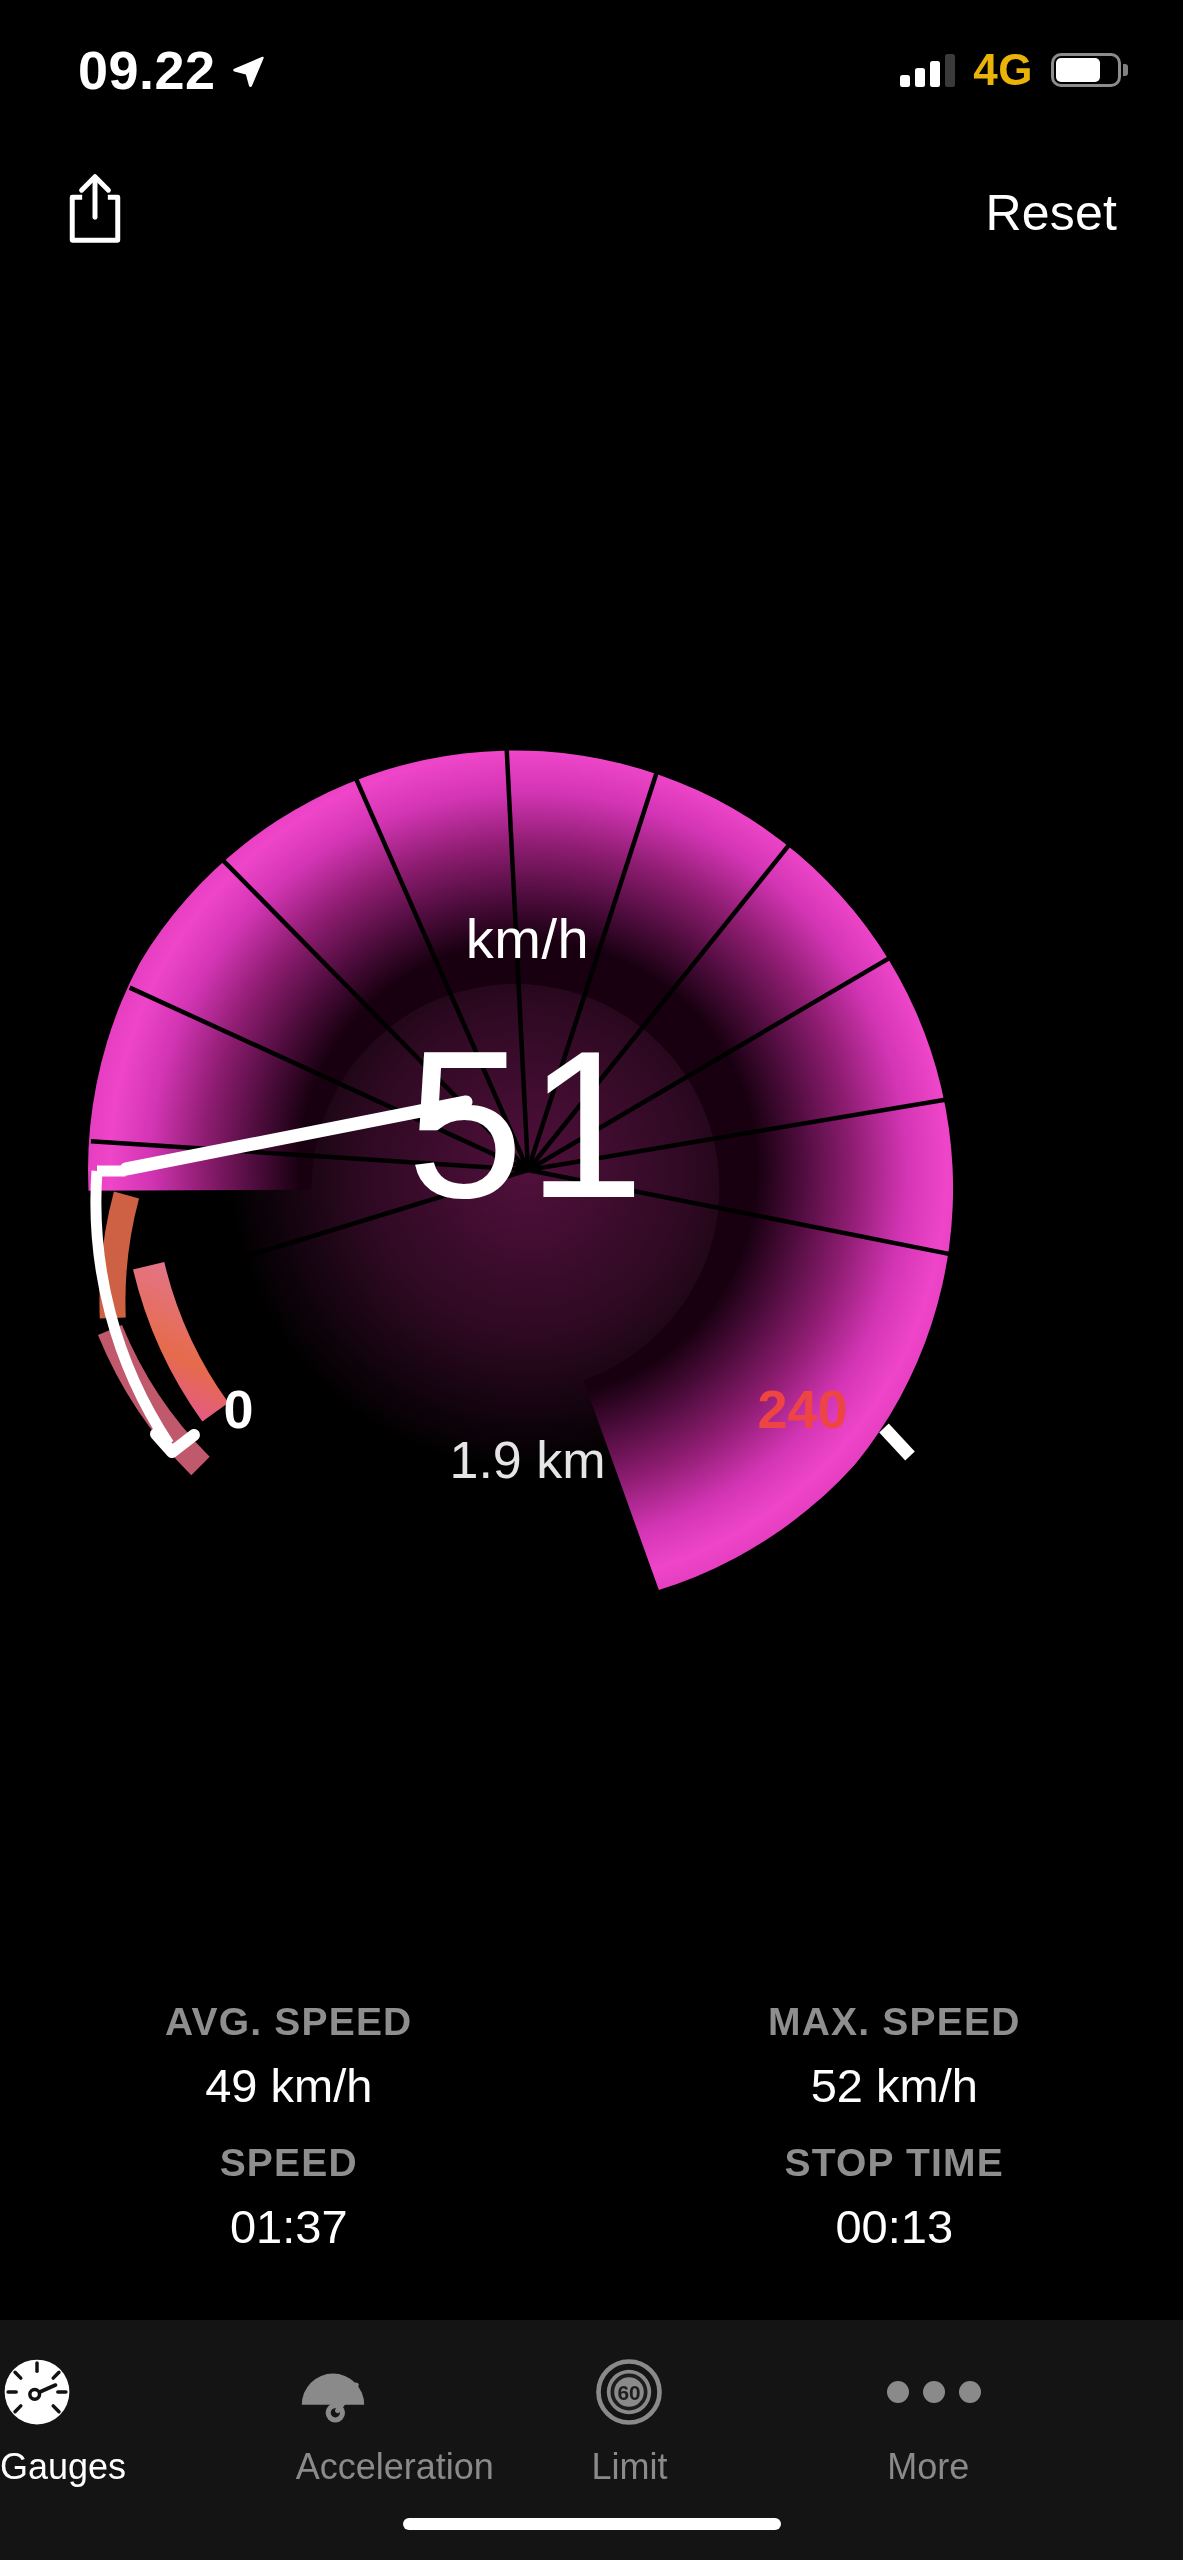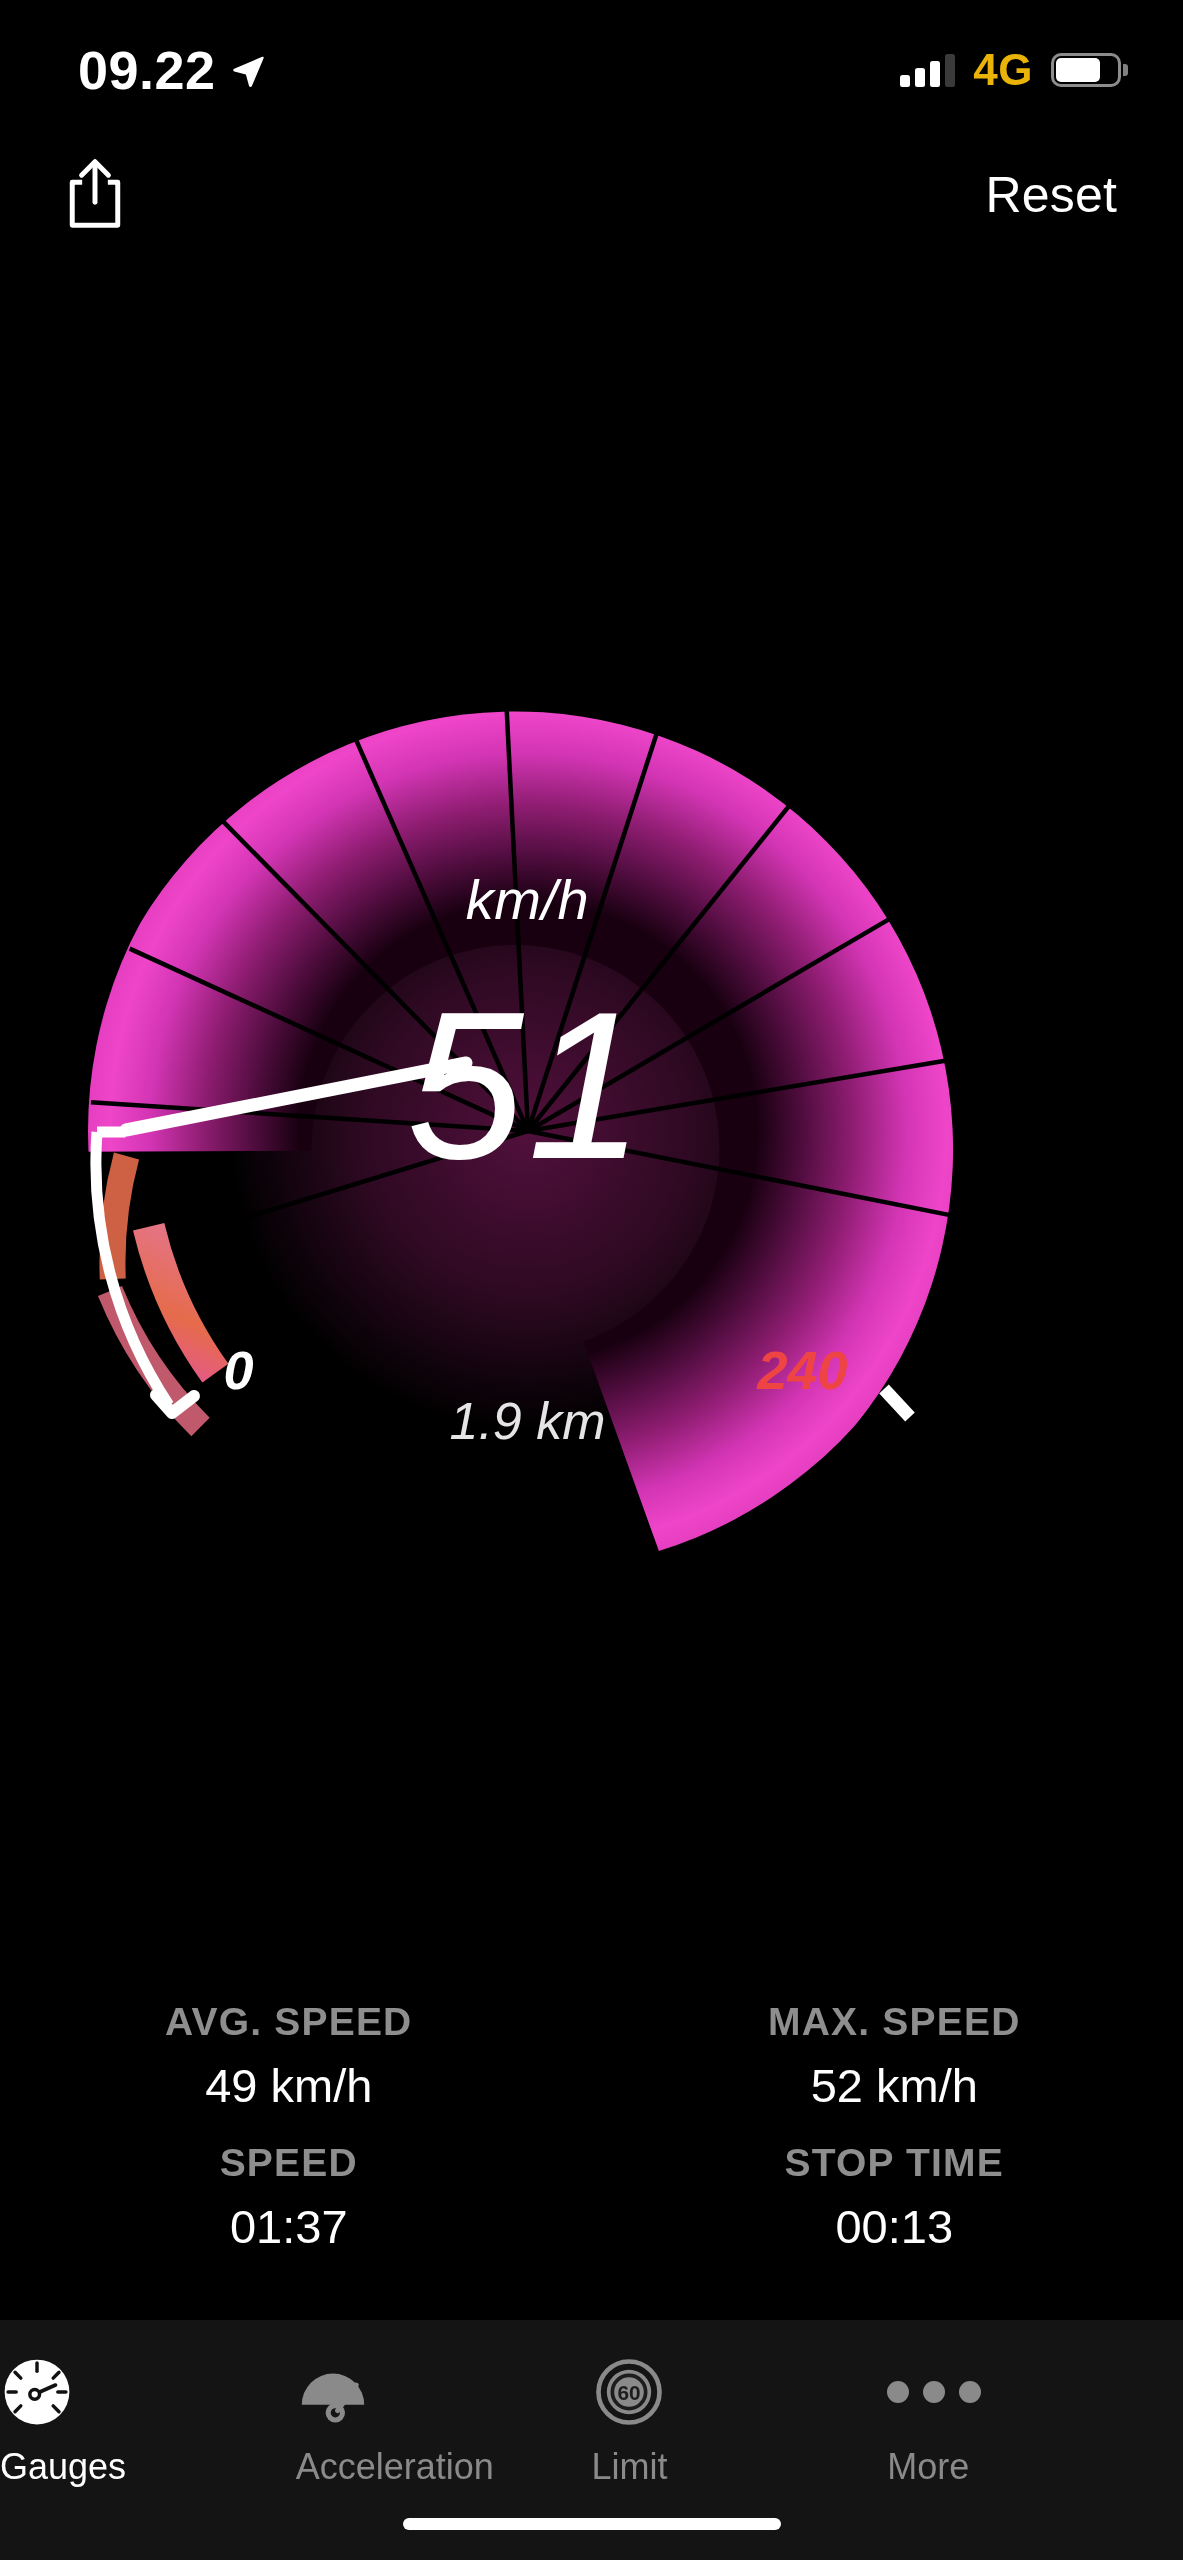--- a/index.html
+++ b/index.html
@@ -51,37 +51,37 @@
     position:absolute; right:-7px; top:11px;
     width:5px; height:12px;
     background:rgba(255,255,255,0.5);
     border-radius:0 3px 3px 0;
   }
 
   
   .navbar {
     position:absolute; top:140px; left:0;
     width:1183px; height:110px;
-    display:flex; align-items:center;
+    display:flex; align-items:flex-end;
     justify-content:space-between;
     padding:0 60px 0 60px;
   }
   .share-btn { width:70px; height:80px; cursor:pointer; }
   .reset-btn {
     color:#fff; font-size:50px; font-weight:400;
     letter-spacing:0.2px; cursor:pointer;
     padding:8px 6px;
   }
 
   
   .gauge-wrap {
     position:absolute;
-    left:50%; top:651px;
+    left:50%; top:690px;
     transform:translateX(-50%);
-    width:960px; height:960px;font-style:italic;
+    width:960px; height:960px;
   }
   .gauge-wrap svg { display:block; width:960px; height:960px; }
 
   .g-unit {
     position:absolute; left:0; right:0; top:216px;
     text-align:center; color:#fff;
     font-size:56px; font-weight:400; letter-spacing:0.5px;
   }
   .g-speed {
     position:absolute; left:0; right:0; top:330px;

